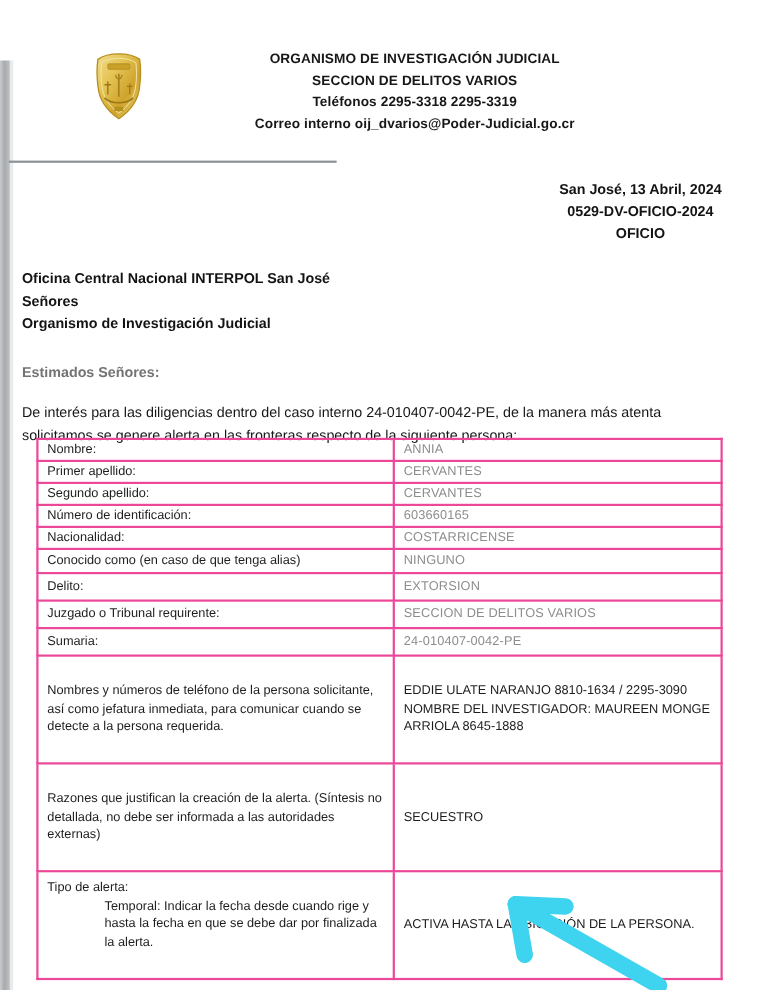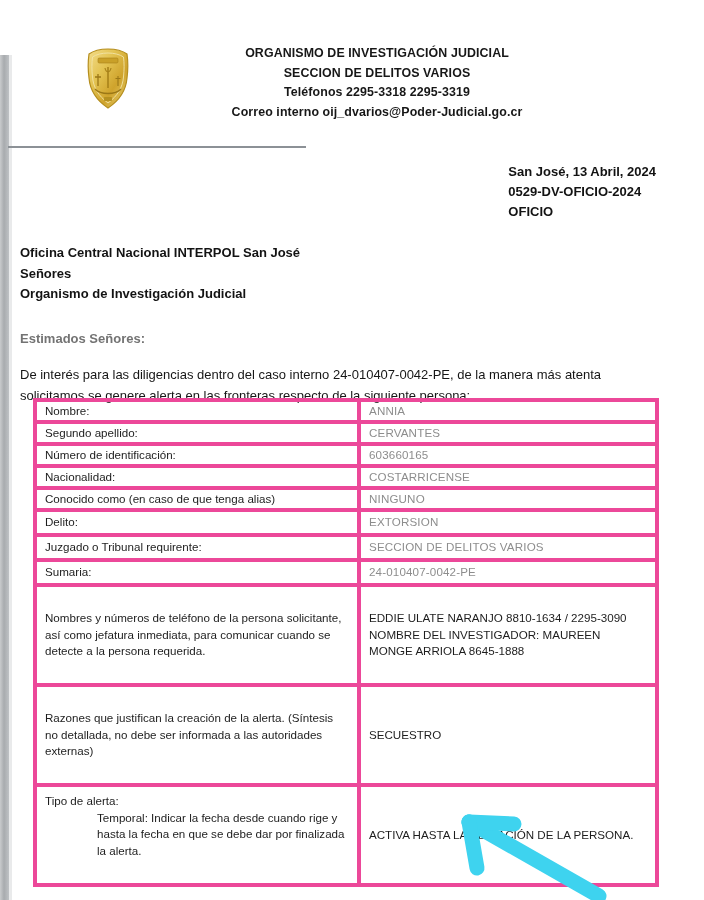--- a/index.html
+++ b/index.html
@@ -70,21 +70,21 @@
     width: 298px;
     height: 2px;
     background: #8c9196;
   }
 
   
   .ref-block {
     position: absolute;
     right: 48px;
     top: 162px;
-    text-align: left;
+    text-align: center;
   }
   .ref-block div {
     font-weight: bold;
     font-size: 13px;
     line-height: 20px;
     color: #131313;
     white-space: nowrap;
   }
 
   
@@ -124,21 +124,21 @@
   
   .data-table {
     position: absolute;
     left: 33px;
     top: 398px;
     width: 622px;
     border-collapse: collapse;
     table-layout: fixed;
   }
   .data-table td {
-    border: 4px solid #ec4899;
+    border: 2px solid #ec4899;
     padding: 0 8px;
     vertical-align: middle;
     font-size: 11.6px;
     line-height: 16.5px;
   }
   .data-table col.c-label { width: 324px; }
   .data-table col.c-value { width: 298px; }
 
   tr.r-short td { height: 18px; }
   td.label {
@@ -239,20 +239,24 @@
     <colgroup>
       <col class="c-label">
       <col class="c-value">
     </colgroup>
     <tbody>
       <tr class="r-short">
         <td class="label">Nombre:</td>
         <td class="value">ANNIA</td>
       </tr>
       <tr class="r-short">
+        <td class="label">Primer apellido:</td>
+        <td class="value">CERVANTES</td>
+      </tr>
+      <tr class="r-short">
         <td class="label">Segundo apellido:</td>
         <td class="value">CERVANTES</td>
       </tr>
       <tr class="r-short">
         <td class="label">Número de identificación:</td>
         <td class="value">603660165</td>
       </tr>
       <tr class="r-short">
         <td class="label">Nacionalidad:</td>
         <td class="value">COSTARRICENSE</td>

